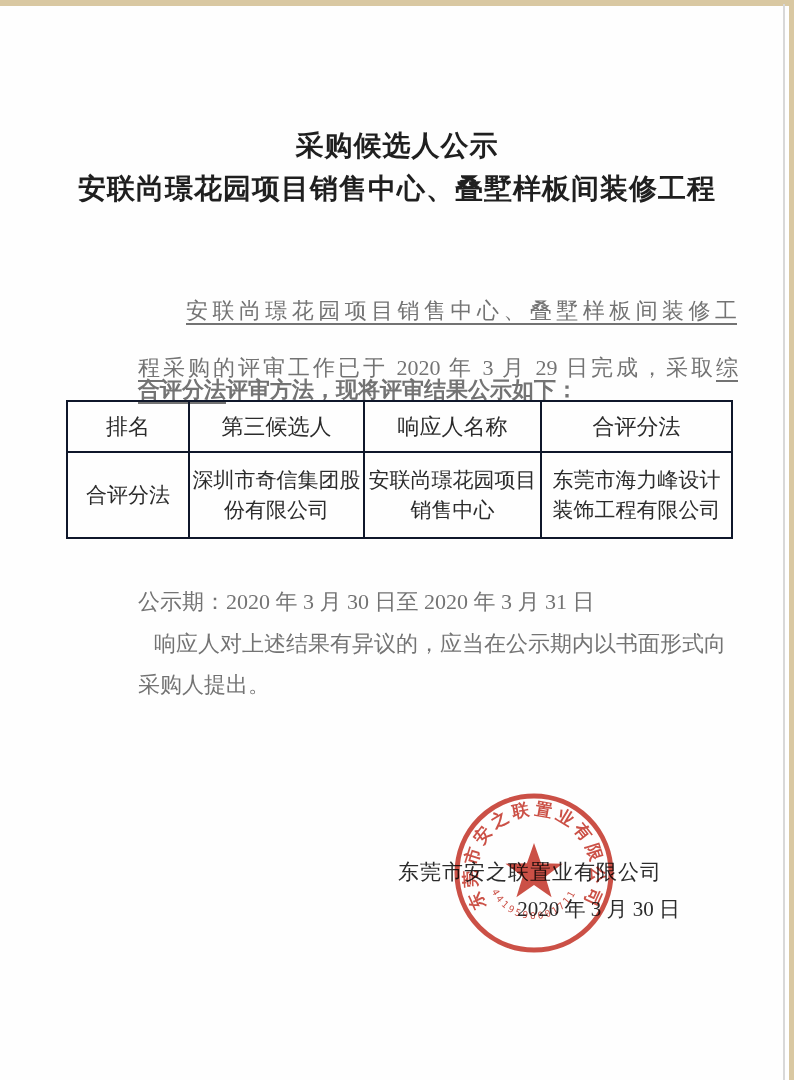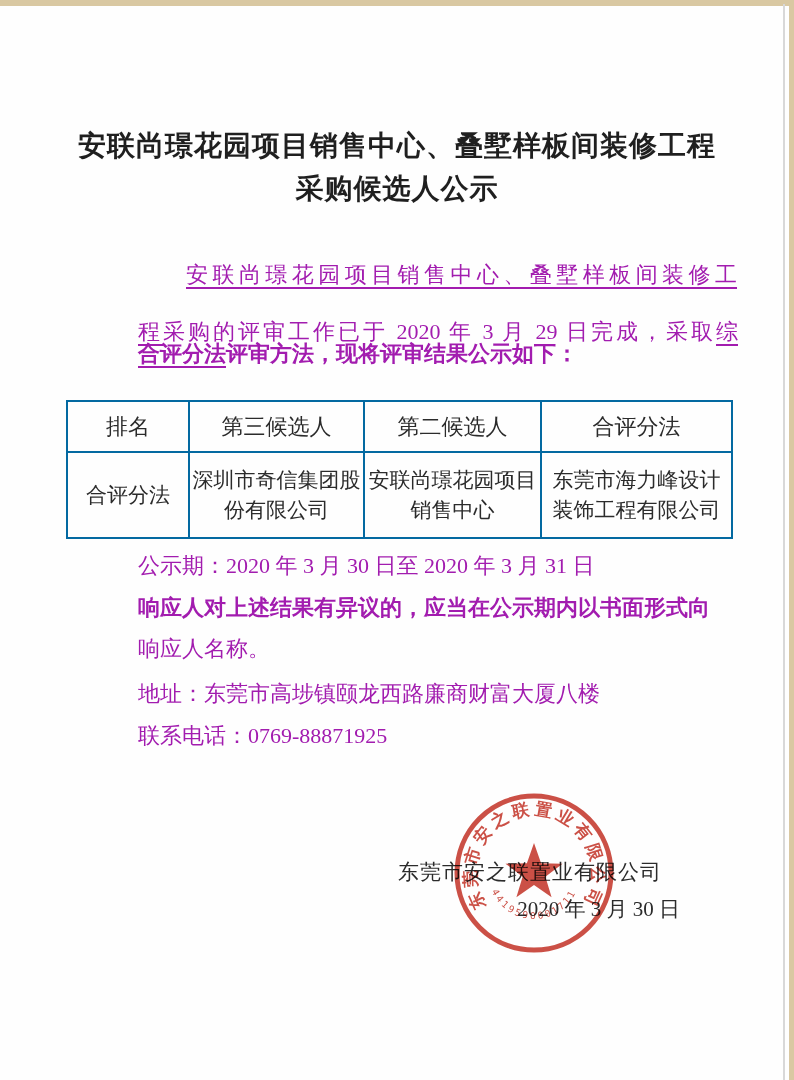--- a/index.html
+++ b/index.html
@@ -18,37 +18,37 @@
   .scan-strip-right { position: absolute; top: 0; right: 0; bottom: 0; width: 5px; background: #d9c8a2; }
   .page-edge-shadow { position: absolute; top: 4px; bottom: 0; left: 783px; width: 2px; background: #d8d8d8; }
 
   .title-block {
     position: absolute; top: 124px; left: 0; width: 794px;
     text-align: center; font-weight: bold; font-size: 28px;
     line-height: 43px; letter-spacing: 1px; color: #1f1f1f;
   }
 
   .para-line {
-    position: absolute; font-size: 22px; color: #a21caf;
-    white-space: nowrap; line-height: 26px;
+    position: absolute; font-size: 22px; color: #737373;
+    white-space: nowrap; line-height: 26px; margin-top: 36px;
   }
   .just { text-align: justify; text-align-last: justify; white-space: normal; overflow: hidden; height: 28px; }
   .uline {
     text-decoration: underline;
     text-underline-offset: 5px;
     text-decoration-thickness: 1.5px;
   }
 
   table.candidates {
     position: absolute; top: 400px; left: 66px;
     width: 665px; border-collapse: collapse; table-layout: fixed;
     font-size: 21px; color: #2b2b2b;
   }
   table.candidates td {
-    border: 2px solid #0369a1;
+    border: 2px solid #0f172a;
     text-align: center; vertical-align: middle;
     padding: 2px 2px; line-height: 30px;
   }
   tr.hdr td { height: 51px; font-size: 22px; }
   tr.datarow td { height: 86px; }
 
   .sig-line { position: absolute; white-space: nowrap; font-size: 21px; color: #2b2b2b; }
 
   .seal-svg {
     position: absolute; left: 449px; top: 788px; width: 170px; height: 170px;
@@ -57,22 +57,22 @@
 </style>
 </head>
 <body>
 
 <div class="page">
   <div class="scan-strip-top"></div>
   <div class="page-edge-shadow"></div>
   <div class="scan-strip-right"></div>
 
   <div class="title-block">
+    <div>采购候选人公示</div>
     <div>安联尚璟花园项目销售中心、叠墅样板间装修工程</div>
-    <div>采购候选人公示</div>
   </div>
 
   <div class="para-line just" style="top:262px; left:186px; width:551px;">
     <span class="uline">安联尚璟花园项目销售中心、叠墅样板间装修工</span>
   </div>
   <div class="para-line just" style="top:319px; left:138px; width:600px;">
     <span class="uline">程</span><span>采购的评审工作已于 2020 年 3 月 29 日完成，采取</span><span class="uline">综</span>
   </div>
   <div class="para-line" style="top:341px; left:138px;font-weight:bold;">
     <span class="uline">合评分法</span><span>评审方法，现将评审结果公示如下：</span>
@@ -82,37 +82,35 @@
     <colgroup>
       <col style="width:122px">
         <col style="width:175px">
         <col style="width:177px">
         <col style="width:191px">
     </colgroup>
     <tbody>
         <tr class="hdr">
       <td>排名</td>
       <td>第三候选人</td>
-      <td>第二候选人</td>
+      <td>响应人名称</td>
       <td>合评分法</td>
     </tr>
     <tr class="datarow">
       <td>合评分法</td>
       <td>深圳市奇信集团股份有限公司</td>
       <td>安联尚璟花园项目销售中心</td>
       <td>东莞市海力峰设计装饰工程有限公司</td>
     </tr>
   </tbody>
     </table>
 
   <div class="para-line" style="top:553px; left:138px;">公示期：2020 年 3 月 30 日至 2020 年 3 月 31 日</div>
-  <div class="para-line" style="top:595px; left:138px;font-weight:bold;">响应人对上述结果有异议的，应当在公示期内以书面形式向</div>
-  <div class="para-line" style="top:636px; left:138px;">响应人名称。</div>
-  <div class="para-line" style="top:681px; left:138px;">地址：东莞市高埗镇颐龙西路廉商财富大厦八楼</div>
-  <div class="para-line" style="top:723px; left:138px;">联系电话：0769-88871925</div>
+  <div class="para-line" style="top:595px; left:154px;">响应人对上述结果有异议的，应当在公示期内以书面形式向</div>
+  <div class="para-line" style="top:636px; left:138px;">采购人提出。</div>
 
   <div class="sig-line" style="top:858px; left:380px; width:300px; text-align:center; letter-spacing:1px;">东莞市安之联置业有限公司</div>
   <div class="sig-line" style="top:895px; left:380px; width:300px; text-align:right;">2020 年 3 月 30 日</div>
 
   <svg class="seal-svg" viewBox="0 0 170 170">
     <circle cx="85" cy="85" r="77" fill="none" stroke="#c5382c" stroke-width="5"></circle>
     <polygon fill="#c5382c" points="85,55 92.1,75.3 113.5,75.7 96.4,88.7 102.6,109.3 85,97 67.4,109.3 73.6,88.7 56.5,75.7 77.9,75.3"></polygon>
     <defs>
       <path id="sealTopArc" d="M 34.8,114 A 58,58 0 1 1 135.2,114" fill="none"></path>
       <path id="sealBottomArc" d="M 39,85 A 46,46 0 0 0 131,85" fill="none"></path>

